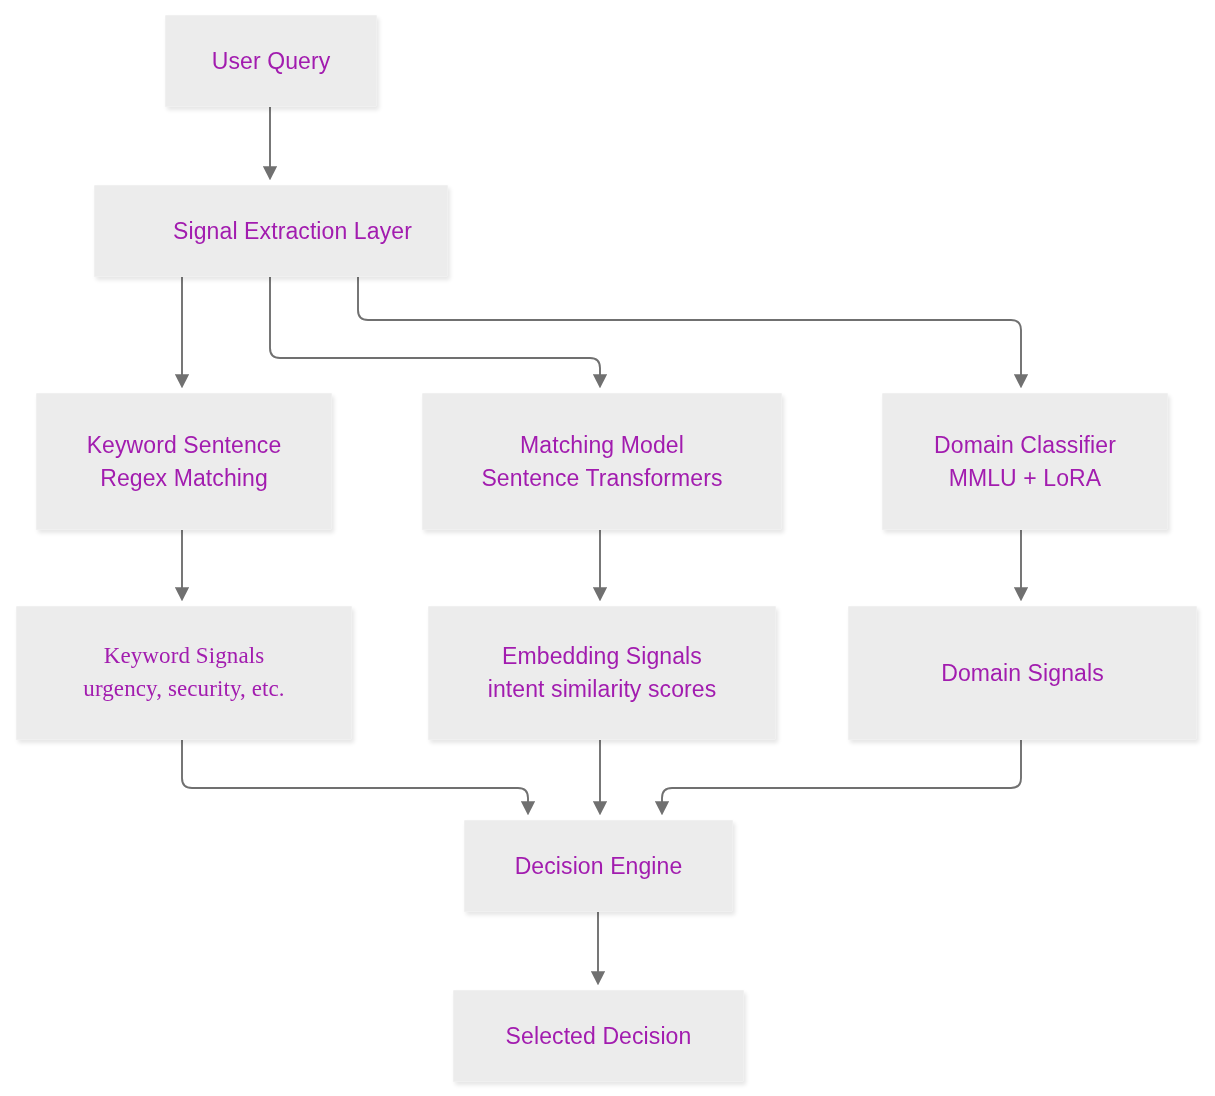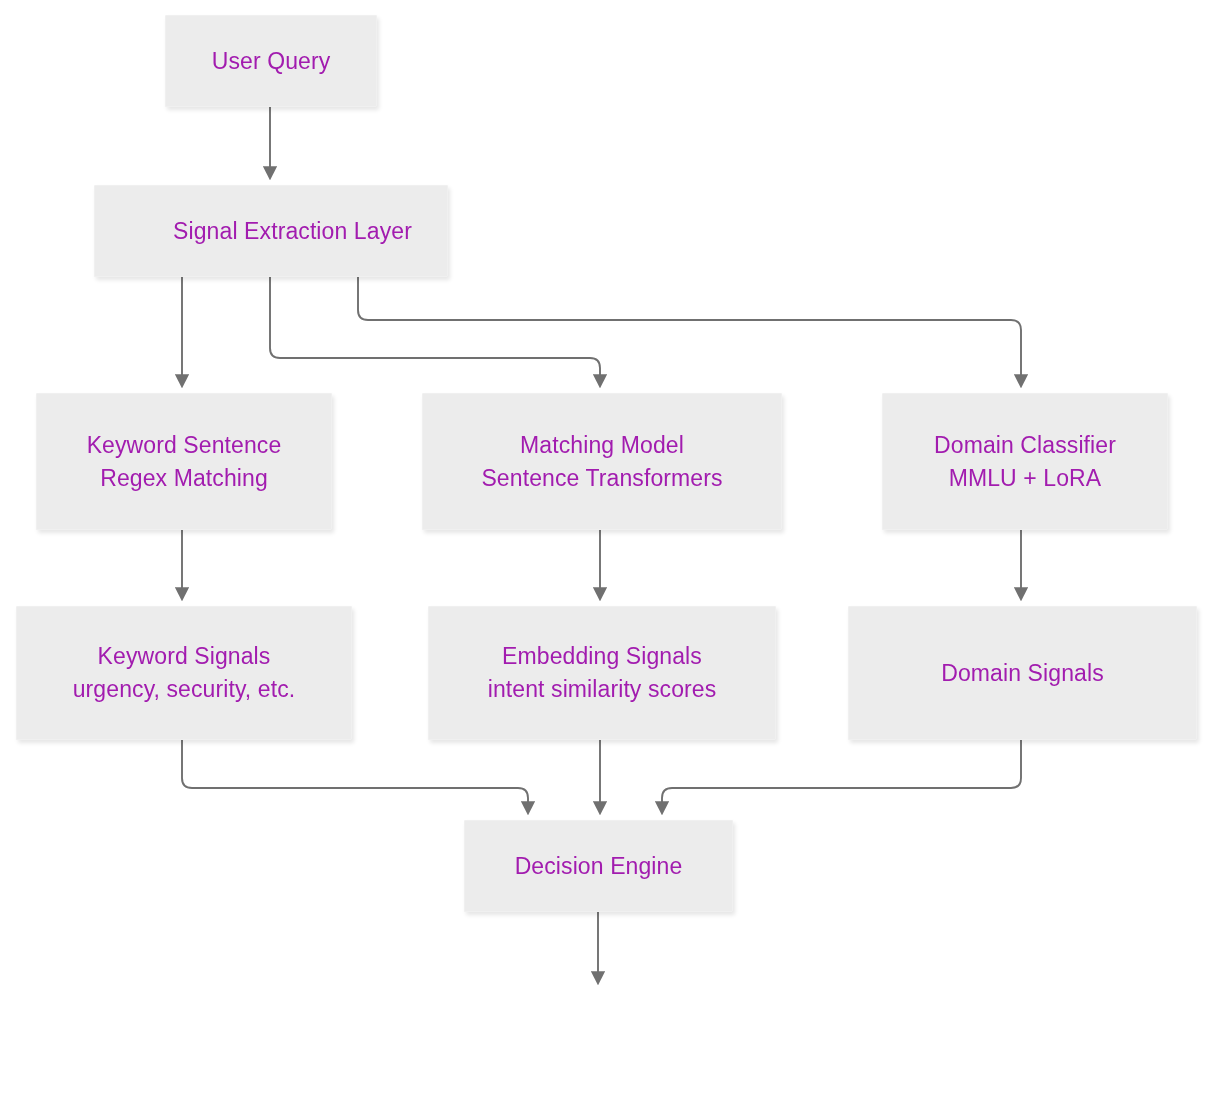--- a/index.html
+++ b/index.html
@@ -104,32 +104,35 @@
   <div class="node" style="left: 422px; top: 393px; width: 360px; height: 137px;">
     <span>Matching Model</span>
     <span class="line2">Sentence Transformers</span>
   </div>
 
   <div class="node" style="left: 882px; top: 393px; width: 286px; height: 137px;">
     <span>Domain Classifier</span>
     <span class="line2">MMLU + LoRA</span>
   </div>
 
-  <div class="node" style="left: 16px; top: 606px; width: 336px; height: 134px;">
+  <div class="node" style="left: 16px; top: 606px; width: 336px; height: 134px; font-family: Liberation Serif, serif;">
     <span>Keyword Signals</span>
     <span class="line2">urgency, security, etc.</span>
   </div>
 
   <div class="node" style="left: 428px; top: 606px; width: 348px; height: 134px;">
     <span>Embedding Signals</span>
     <span class="line2">intent similarity scores</span>
   </div>
 
   <div class="node" style="left: 848px; top: 606px; width: 349px; height: 134px;">
     <span>Domain Signals</span>
   </div>
 
   <div class="node single" style="left: 464px; top: 820px; width: 269px; height: 92px;">
     <span>Decision Engine</span>
   </div>
 
+  <div class="node single" style="left: 453px; top: 990px; width: 291px; height: 92px;">
+    <span>Selected Decision</span>
+  </div>
 
 </div>
 
 </body></html>

